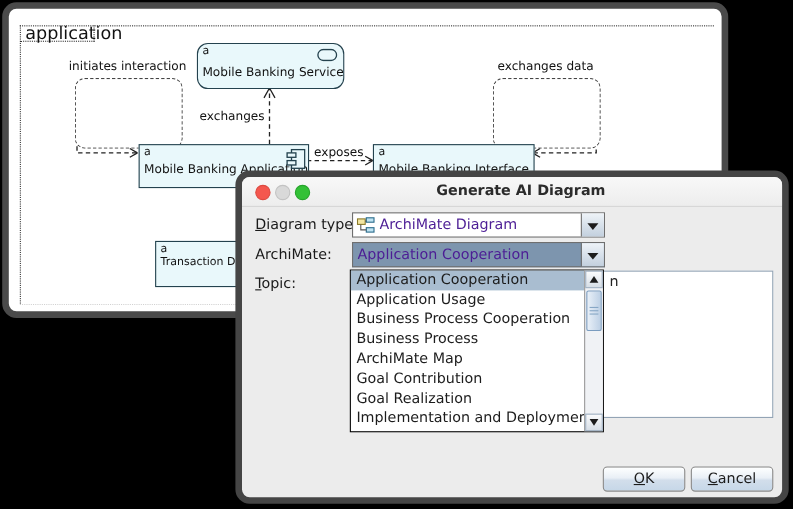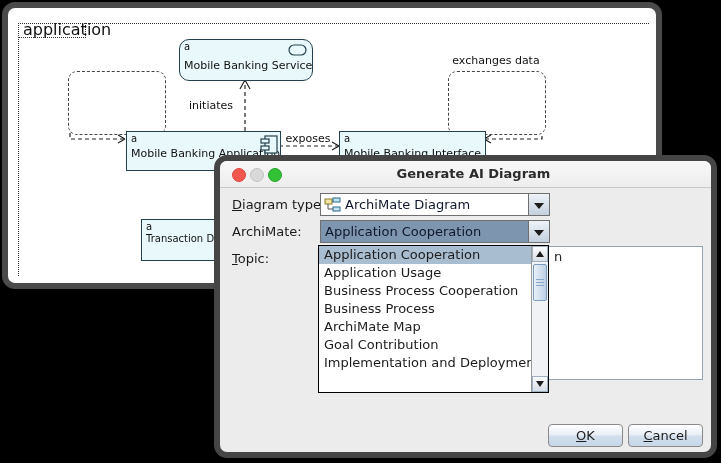--- a/index.html
+++ b/index.html
@@ -34,21 +34,21 @@
   #tl-min{left:30px;background:#d9d9d9;border:1px solid #c3c3c3;}
   #tl-zoom{left:48px;background:#33c136;border:1px solid #27a42b;}
   #dialog-body{position:absolute;left:0;top:27px;right:0;bottom:0;}
 
   .fld-label{position:absolute;left:12px;font-size:13px;color:#1a1a1a;display:inline-block;}
   .accel::first-letter{text-decoration:underline;}
 
   .combo{position:absolute;left:100px;width:230px;height:23px;border:1px solid #6f6f6f;
     background:#fff;box-sizing:border-box;}
   .combo .val{position:absolute;left:4px;top:0;right:22px;line-height:21px;font-size:13px;
-    color:#0f172a;white-space:nowrap;overflow:hidden;}
+    color:#4c1d95;white-space:nowrap;overflow:hidden;}
   .combo.withicon .val{left:24px;}
   .combo-btn{position:absolute;right:0;top:0;bottom:0;width:20px;border-left:1px solid #6f6f6f;
     background:linear-gradient(#eef3f8,#c3d0de);}
   .combo-btn .tri{position:absolute;left:50%;top:50%;margin:-2px 0 0 -5px;width:0;height:0;
     border-left:5px solid transparent;border-right:5px solid transparent;border-top:6px solid #1c1c1c;}
   #combo-viewpoint{background:#7d95ae;}
   .combo-icon{position:absolute;left:3px;top:3px;width:17px;height:16px;}
 
   #topic-textarea{position:absolute;left:100px;top:58px;width:383px;height:134px;background:#fff;
     border:1px solid #93a4b5;box-sizing:border-box;}
@@ -100,26 +100,27 @@
       <path d="M265,132 L324,132" fill="none" stroke="#222" stroke-width="1.2" stroke-dasharray="4,3"></path>
       <path d="M318,128 L325,132 L318,136" fill="none" stroke="#222" stroke-width="1.2"></path>
 
       <path d="M471,125 L528,125 L528,119" fill="none" stroke="#222" stroke-width="1.2" stroke-dasharray="4,3"></path>
       <path d="M477,121 L470,125 L477,129" fill="none" stroke="#222" stroke-width="1.2"></path>
 
       <path d="M441,127 L453,127" fill="none" stroke="#24424e" stroke-width="1.3"></path>
       <circle cx="459.5" cy="127" r="5.5" fill="#e9f8fb" stroke="#24424e" stroke-width="1.3"></circle>
     </svg>
 
+    <span class="note-label" style="left:40px;top:40px;width:124px;">initiates interaction</span>
     <div class="note-rect" style="left:54px;top:57px;width:96px;height:62px;"></div>
 
     <span class="note-label" style="left:420px;top:40px;width:124px;">exchanges data</span>
     <div class="note-rect" style="left:434px;top:57px;width:96px;height:62px;"></div>
 
-    <span class="conn-label" style="left:152px;top:85px;width:90px;">initiates</span>
+    <span class="conn-label" style="left:152px;top:85px;width:90px;">exchanges</span>
     <span class="conn-label" style="left:264px;top:118px;width:60px;">exposes</span>
 
     <div class="elem" style="left:165px;top:25px;width:132px;height:40px;border-radius:10px;">
       <span class="badge">a</span>
       <span class="elabel" style="top:19px;">Mobile Banking Service</span>
       <svg class="abs" style="right:5px;top:4px;" width="19" height="12">
         <rect x="1" y="1" width="17" height="10" rx="5" fill="#e9f8fb" stroke="#24424e" stroke-width="1.2"></rect>
       </svg>
     </div>
 
@@ -185,20 +186,21 @@
     </div>
 
     <div id="dropdown-list">
       <div id="dropdown-items">
         <div class="dd-item selected">Application Cooperation</div>
         <div class="dd-item">Application Usage</div>
         <div class="dd-item">Business Process Cooperation</div>
         <div class="dd-item">Business Process</div>
         <div class="dd-item">ArchiMate Map</div>
         <div class="dd-item">Goal Contribution</div>
+        <div class="dd-item">Goal Realization</div>
         <div class="dd-item">Implementation and Deployment</div>
       </div>
       <div id="dd-scrollbar">
         <div class="sb-btn" id="sb-up">
           <span class="sb-tri-up"></span>
         </div>
         <div id="sb-thumb">
           <span class="grip" style="top:14px;"></span>
           <span class="grip" style="top:17px;"></span>
           <span class="grip" style="top:20px;"></span>

